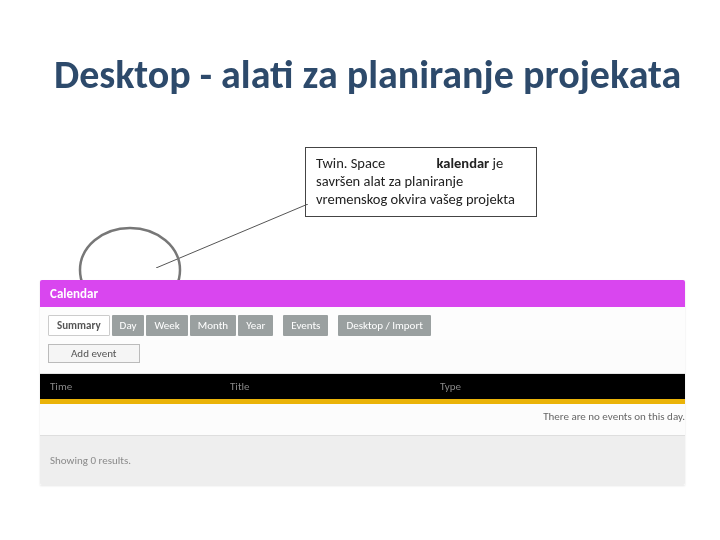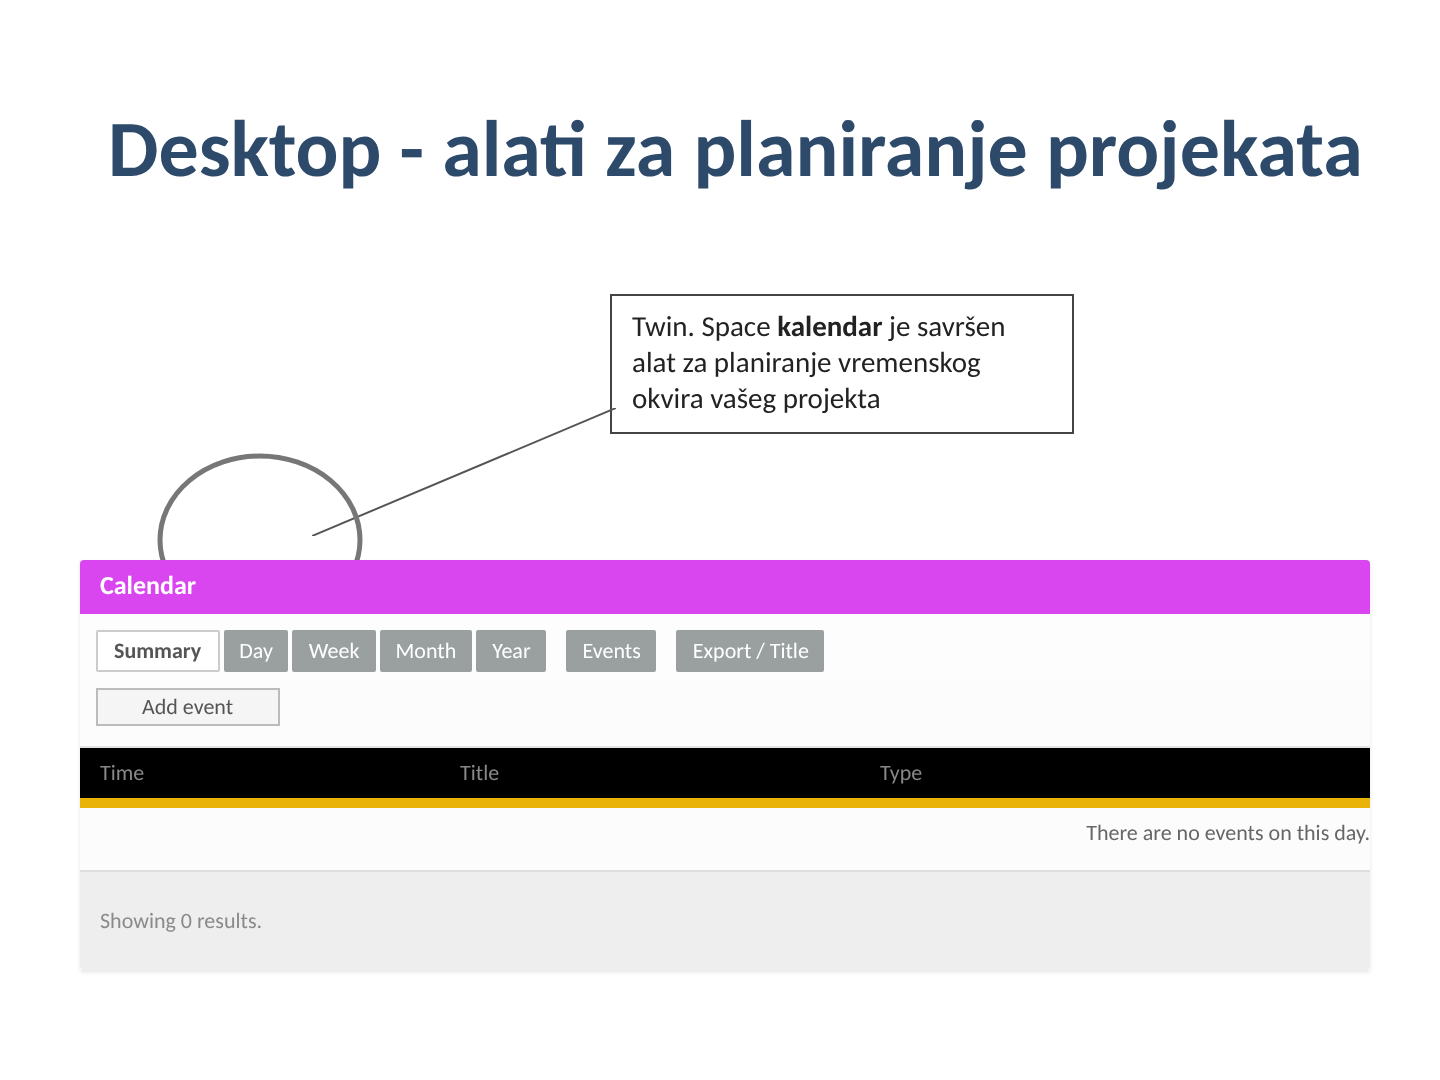--- a/index.html
+++ b/index.html
@@ -20,21 +20,21 @@
     position: absolute;
     left: 305px; top: 147px;
     width: 232px;
     border: 1px solid #444;
     background: #fff;
     padding: 6px 10px 8px 10px;
     font-size: 14.5px;
     line-height: 1.25;
     color: #222;
   }
-  .callout-box b { font-weight: 700; }
+  .callout-box b { font-weight: 700; margin-left: 48px; }
 
   .callout-line {
     position: absolute;
     left: 156px; top: 204px;
     width: 152px; height: 64px;
     pointer-events: none;
   }
 
   .ring {
     position: absolute;
@@ -145,21 +145,21 @@
 
     <div class="cal-tabs">
       <div class="tab active">Summary</div>
       <div class="tab">Day</div>
       <div class="tab">Week</div>
       <div class="tab">Month</div>
       <div class="tab">Year</div>
       <div class="tab-sep"></div>
       <div class="tab">Events</div>
       <div class="tab-sep"></div>
-      <div class="tab">Export / Title</div>
+      <div class="tab">Desktop / Import</div>
     </div>
 
     <span class="add-event">Add event</span>
 
     <div class="cal-cols">
       <div class="col-time">Time</div>
       <div class="col-title">Title</div>
       <div class="col-type">Type</div>
     </div>
 

